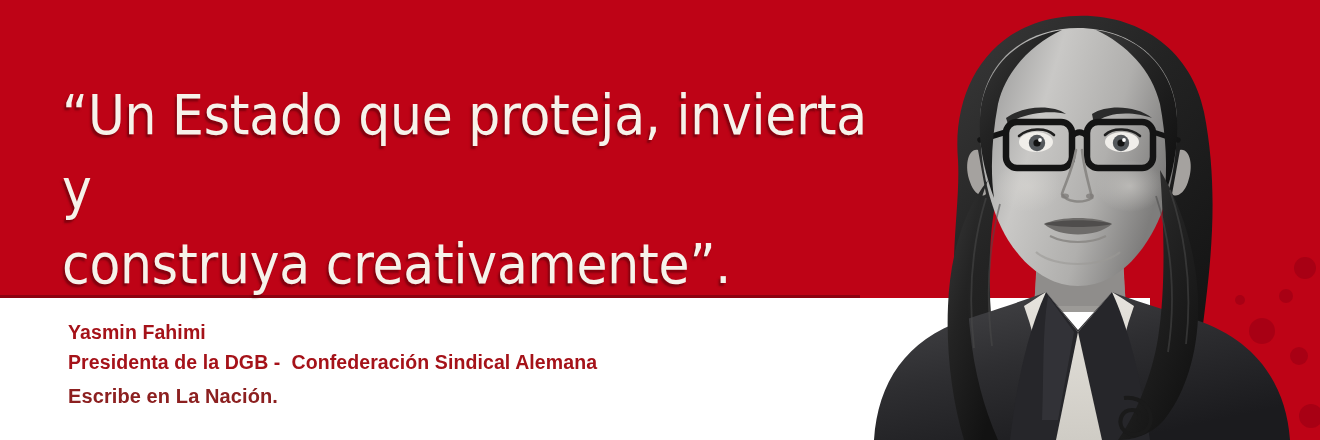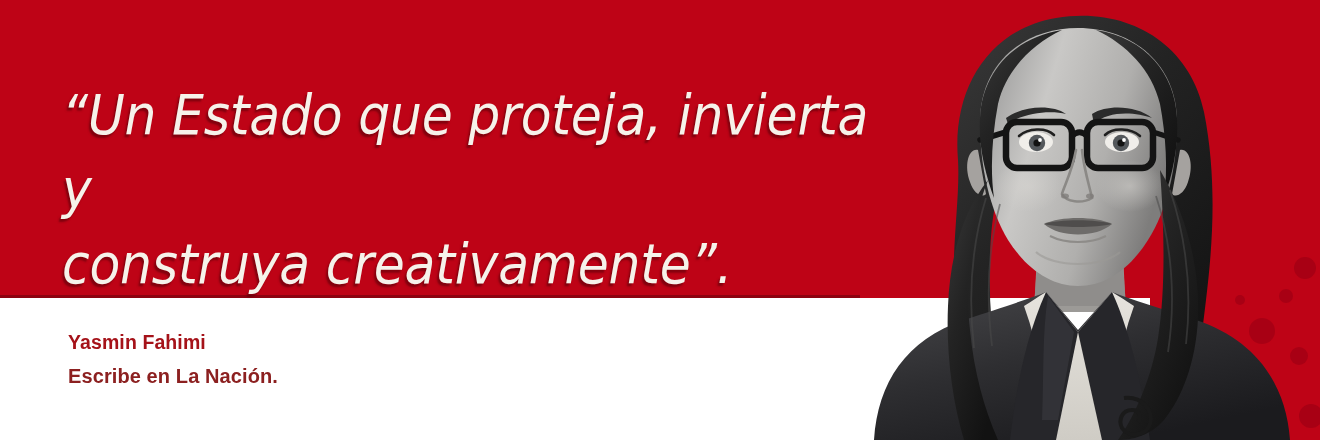--- a/index.html
+++ b/index.html
@@ -69,34 +69,33 @@
 
   
   .quote {
     position: absolute;
     left: 62px;
     top: 78px;
     width: 830px;
     z-index: 6;
     color: #f6f2ea;
     font-family: "DejaVu Sans Condensed", "Liberation Sans Narrow", "Liberation Sans", sans-serif;
-    font-style: italic;
     font-weight: 400;
     font-size: 56px;
     line-height: 1.33;
     letter-spacing: -0.2px;
     text-shadow: -2px 3px 2px rgba(80, 0, 8, 0.55);
     white-space: pre-line;
   }
 
   
   .attrib {
     position: absolute;
     left: 68px;
-    top: 328px;
+    top: 318px;
     z-index: 6;
   }
   .attrib-name,
   .attrib-role {
     color: #a51219;
     font-weight: bold;
     font-size: 19.5px;
     line-height: 1.53;
     letter-spacing: 0.1px;
     white-space: pre;
@@ -144,20 +143,21 @@
       <circle cx="1311" cy="416" r="12"></circle>
       <circle cx="1240" cy="300" r="5"></circle>
     </g>
   </svg>
 
   <div class="quote">“Un Estado que proteja, invierta y
 construya creativamente”.</div>
 
   <div class="attrib">
     <div class="attrib-name">Yasmin Fahimi</div>
+    <div class="attrib-role">Presidenta de la DGB -  Confederación Sindical Alemana</div>
     <div class="attrib-source">Escribe en La Nación.</div>
   </div>
 
   <div class="portrait">
     <svg viewBox="0 0 460 440" aria-hidden="true">
       <defs>
         <linearGradient id="skin" x1="0" y1="0" x2="1" y2="0.4">
           <stop offset="0%" stop-color="#8e8e8e"></stop>
           <stop offset="38%" stop-color="#c9c8c6"></stop>
           <stop offset="72%" stop-color="#b0afad"></stop>

